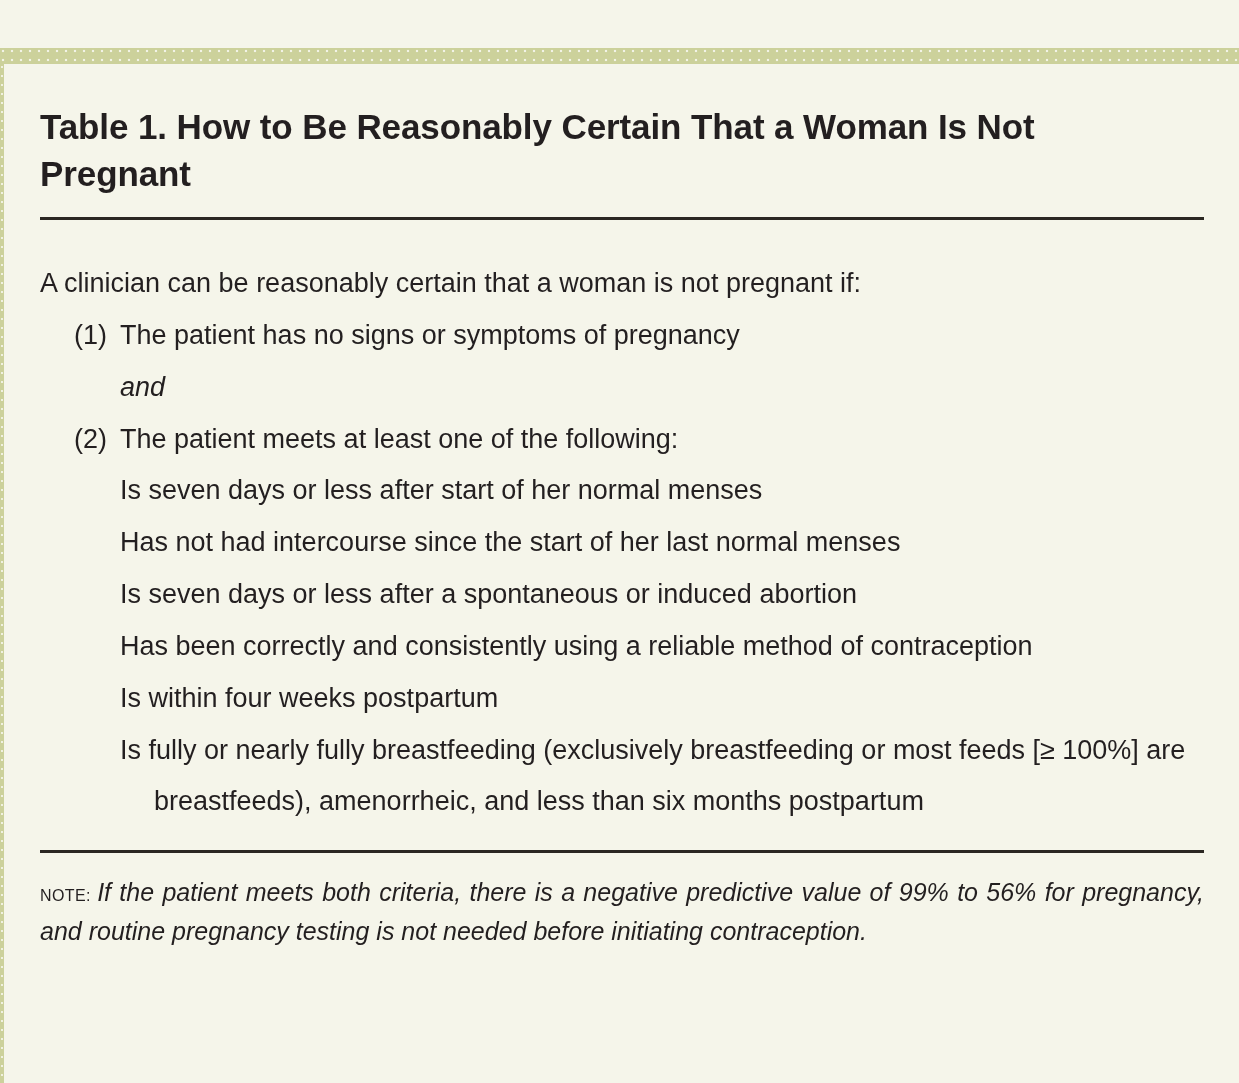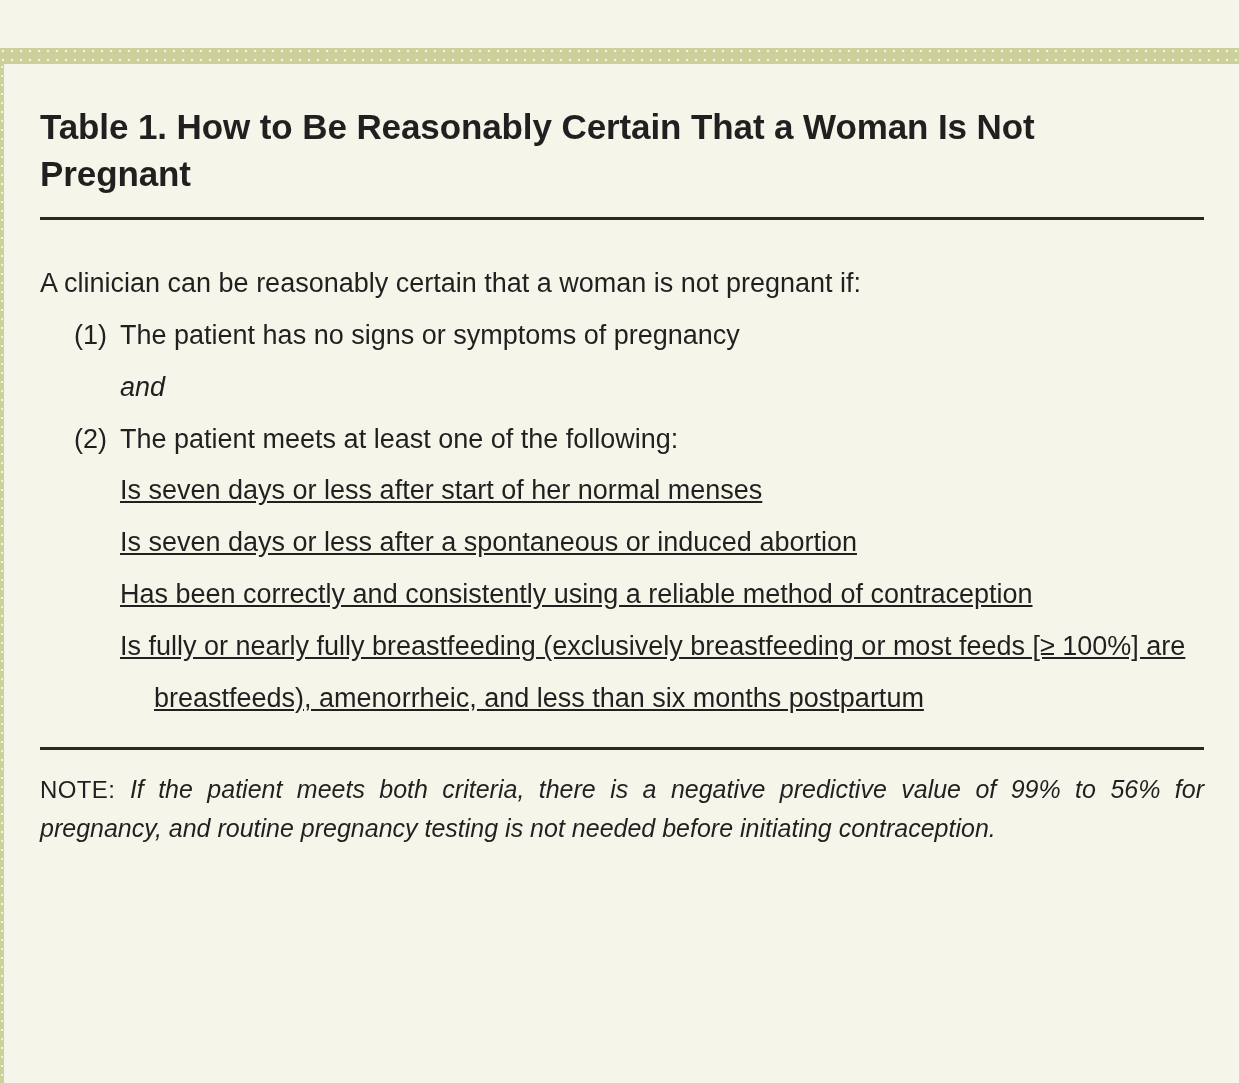--- a/index.html
+++ b/index.html
@@ -119,21 +119,20 @@
     font-style: italic;
   }
 
   .sub-list {
     margin: 0;
     padding-left: 80px;
   }
   .sub-item {
     margin: 0;
     text-indent: 0;
-    text-decoration: underline;
   }
   .sub-item .wrap {
     display: block;
     padding-left: 34px;
     text-indent: -34px;
   }
 
   
   .note-block {
     padding-top: 20px;
@@ -141,21 +140,21 @@
     font-size: 25px;
     line-height: 1.56;
   }
   .note-para {
     margin: 0;
     text-align: justify;
     font-style: italic;
   }
   .note-label {
     font-style: normal;
-    font-size: 24px;
+    font-size: 16px;
     letter-spacing: 0.4px;
   }
   .source-para {
     margin: 0;
     padding-top: 28px;
     font-style: italic;
   }
 </style>
 </head>
 <body>
@@ -187,24 +186,30 @@
         <div class="numbered">
           <span class="marker">(2)</span>
           <span class="text">The patient meets at least one of the following:</span>
         </div>
 
         <div class="sub-list">
           <p class="sub-item">
               <span class="wrap">Is seven days or less after start of her normal menses</span>
             </p>
           <p class="sub-item">
+              <span class="wrap">Has not had intercourse since the start of her last normal menses</span>
+            </p>
+          <p class="sub-item">
               <span class="wrap">Is seven days or less after a spontaneous or induced abortion</span>
             </p>
           <p class="sub-item">
               <span class="wrap">Has been correctly and consistently using a reliable method of contraception</span>
+            </p>
+          <p class="sub-item">
+              <span class="wrap">Is within four weeks postpartum</span>
             </p>
           <p class="sub-item">
               <span class="wrap">Is fully or nearly fully breastfeeding (exclusively breastfeeding or most feeds [≥ 100%] are breastfeeds), amenorrheic, and less than six months postpartum</span>
             </p>
         </div>
 
       </div>
 
       <div class="rule rule-bottom"></div>
 

